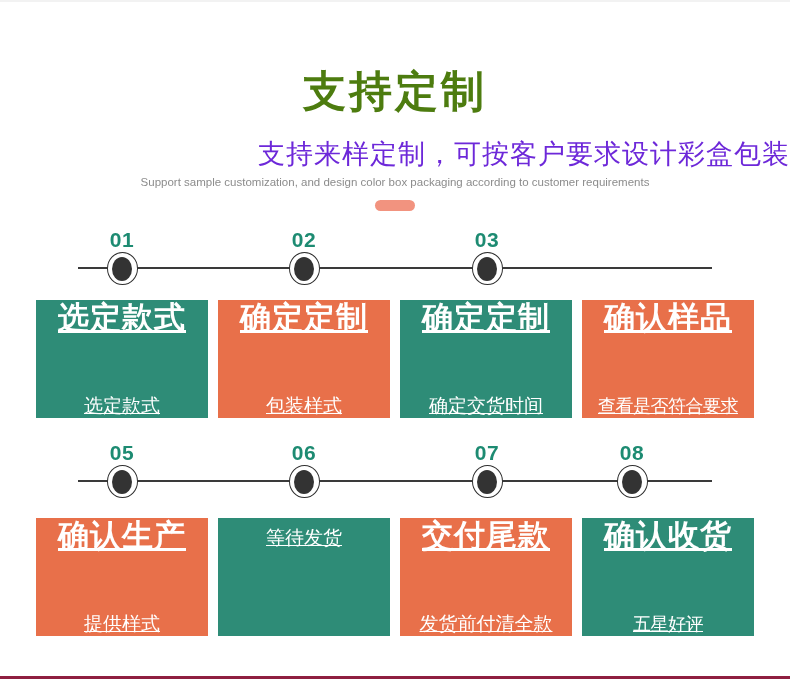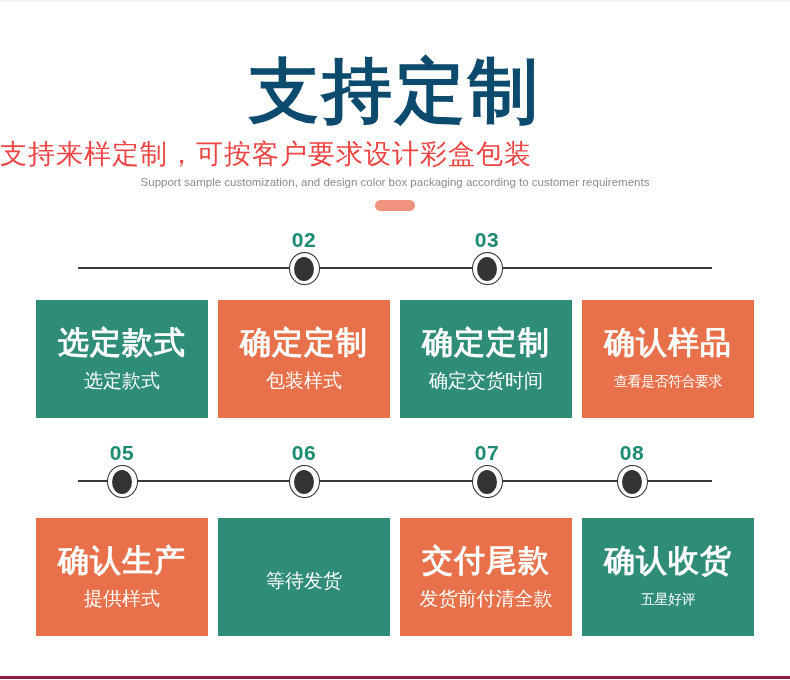--- a/index.html
+++ b/index.html
@@ -4,27 +4,27 @@
 <style>
   html,body{margin:0;padding:0;background:#ffffff;}
   .page{
     position:relative;width:790px;height:680px;margin:0 auto;
     background:#ffffff;overflow:hidden;
     font-family:"Liberation Sans","DejaVu Sans",sans-serif;
   }
   .top-border{position:absolute;top:0;left:0;width:790px;height:2px;background:#f2f2f2;}
   .title{
     position:absolute;top:56px;left:0;width:790px;margin:0;
-    text-align:center;font-size:70px;line-height:70px;font-weight:900;
-    color:#0c4a6e;letter-spacing:3px;
+    text-align:center;font-size:43px;line-height:70px;font-weight:900;
+    color:#4d7c0f;letter-spacing:3px;
   }
   .subtitle{
     position:absolute;top:138px;left:0;width:790px;
-    text-align:left;font-size:27px;line-height:32px;font-weight:500;
-    color:#ef4444;letter-spacing:1px;
+    text-align:right;font-size:27px;line-height:32px;font-weight:500;
+    color:#6d28d9;letter-spacing:1px;
   }
   .subtitle-en{
     position:absolute;top:175px;left:0;width:790px;
     text-align:center;font-size:11.5px;line-height:14px;color:#8c8c8c;
   }
   .pill{
     position:absolute;top:200px;left:50%;transform:translateX(-50%);
     width:40px;height:11px;border-radius:6px;background:#f2937f;
   }
   .timeline{position:absolute;left:0;width:790px;height:60px;}
@@ -41,42 +41,48 @@
     border:1.5px solid #2f2f2f;background:#ffffff;
     display:flex;align-items:center;justify-content:center;
   }
   .dot-inner{width:20px;height:24px;border-radius:50%;background:#333333;}
   .cards{
     position:absolute;left:0;width:790px;display:flex;
     justify-content:center;gap:10px;
   }
   .card{
     width:172px;height:118px;color:#ffffff;text-align:center;
-    display:flex;flex-direction:column;justify-content:center;
+    display:flex;flex-direction:column;justify-content:space-between;text-decoration:underline;
   }
   .card.teal{background:#2e8c77;}
   .card.orange{background:#e8704a;}
   .card-title{font-size:31px;font-weight:800;line-height:36px;letter-spacing:1px;}
   .card-subtitle{font-size:19px;font-weight:500;line-height:24px;margin-top:8px;}
-  .card:nth-child(4) .card-subtitle{font-size:14px;letter-spacing:-0.5px;}
+  .card:nth-child(4) .card-subtitle{font-size:18px;letter-spacing:-0.5px;}
   .bottom-line{position:absolute;top:676px;left:0;width:790px;height:3px;background:#8f1f40;}
 </style>
 </head>
 <body>
 
 <div class="page">
   <div class="top-border"></div>
 
   <h1 class="title">支持定制</h1>
   <div class="subtitle">支持来样定制，可按客户要求设计彩盒包装</div>
   <div class="subtitle-en">Support sample customization, and design color box packaging according to customer requirements</div>
   <div class="pill"></div>
 
   <div class="timeline" style="top:229px">
     <div class="tl-line"></div>
+    <div class="step" style="left:122px">
+      <div class="step-num">01</div>
+      <div class="dot">
+          <div class="dot-inner"></div>
+        </div>
+    </div>
     <div class="step" style="left:304px">
       <div class="step-num">02</div>
       <div class="dot">
           <div class="dot-inner"></div>
         </div>
     </div>
     <div class="step" style="left:487px">
       <div class="step-num">03</div>
       <div class="dot">
           <div class="dot-inner"></div>

